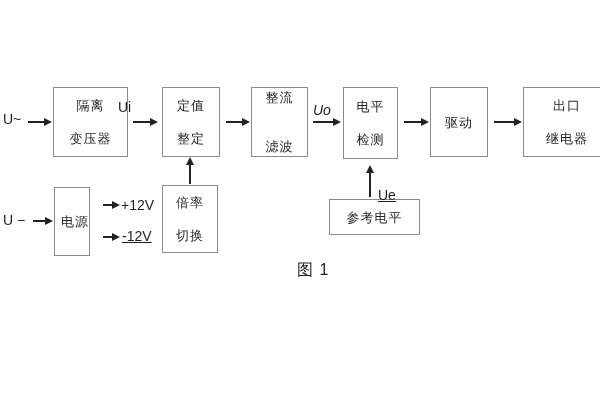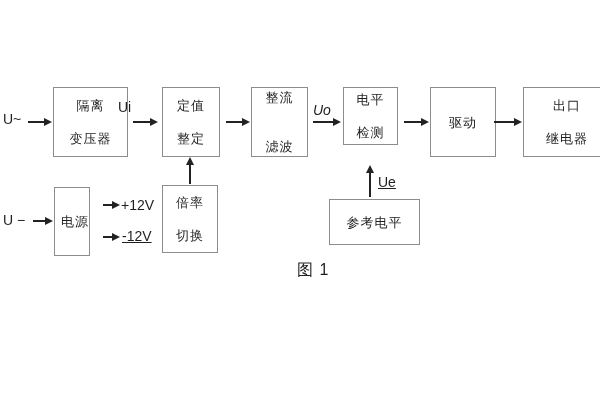--- a/index.html
+++ b/index.html
@@ -90,51 +90,51 @@
   <div class="box" style="left:162px; top:87px; width:58px; height:70px;">
     <span>定值</span>
     <span>整定</span>
   </div>
 
   <div class="box" style="left:251px; top:87px; width:57px; height:70px;gap:36px;">
     <span>整流</span>
     <span>滤波</span>
   </div>
 
-  <div class="box" style="left:343px; top:87px; width:55px; height:58px;">
+  <div class="box" style="left:343px; top:87px; width:55px; height:72px;">
     <span>电平</span>
     <span>检测</span>
   </div>
 
-  <div class="box" style="left:430px; top:87px; width:66px; height:70px;">
+  <div class="box" style="left:430px; top:87px; width:58px; height:70px;">
     <span>驱动</span>
   </div>
 
   <div class="box" style="left:523px; top:87px; width:88px; height:70px;">
     <span>出口</span>
     <span>继电器</span>
   </div>
 
   <div class="box" style="left:54px; top:187px; width:36px; height:69px;align-items:flex-end;">
     <span>电源</span>
   </div>
 
   <div class="box" style="left:162px; top:185px; width:56px; height:68px;text-align:center;">
     <span>倍率</span>
     <span>切换</span>
   </div>
 
-  <div class="box" style="left:329px; top:199px; width:91px; height:46px;">
+  <div class="box" style="left:329px; top:199px; width:91px; height:36px;">
     <span>参考电平</span>
   </div>
 
   <span class="sig" style="left:3px; top:112px;">U~</span>
   <span class="sig" style="left:118px; top:100px;">Ui</span>
   <span class="sig" style="left:313px; top:103px;font-style:italic;">Uo</span>
-  <span class="sig" style="left:378px; top:175px;text-decoration:underline;">Ue</span>
+  <span class="sig" style="left:378px; top:188px;text-decoration:underline;">Ue</span>
   <span class="sig" style="left:3px; top:213px;">U −</span>
   <span class="sig" style="left:121px; top:198px;">+12V</span>
   <span class="sig" style="left:122px; top:229px;text-decoration:underline;">-12V</span>
 
   <div class="ar" style="left:28px; top:121px; width:17px;"></div>
   <div class="ar" style="left:133px; top:121px; width:18px;"></div>
   <div class="ar" style="left:226px; top:121px; width:17px;"></div>
   <div class="ar" style="left:313px; top:121px; width:21px;"></div>
   <div class="ar" style="left:404px; top:121px; width:18px;"></div>
   <div class="ar" style="left:494px; top:121px; width:21px;"></div>

